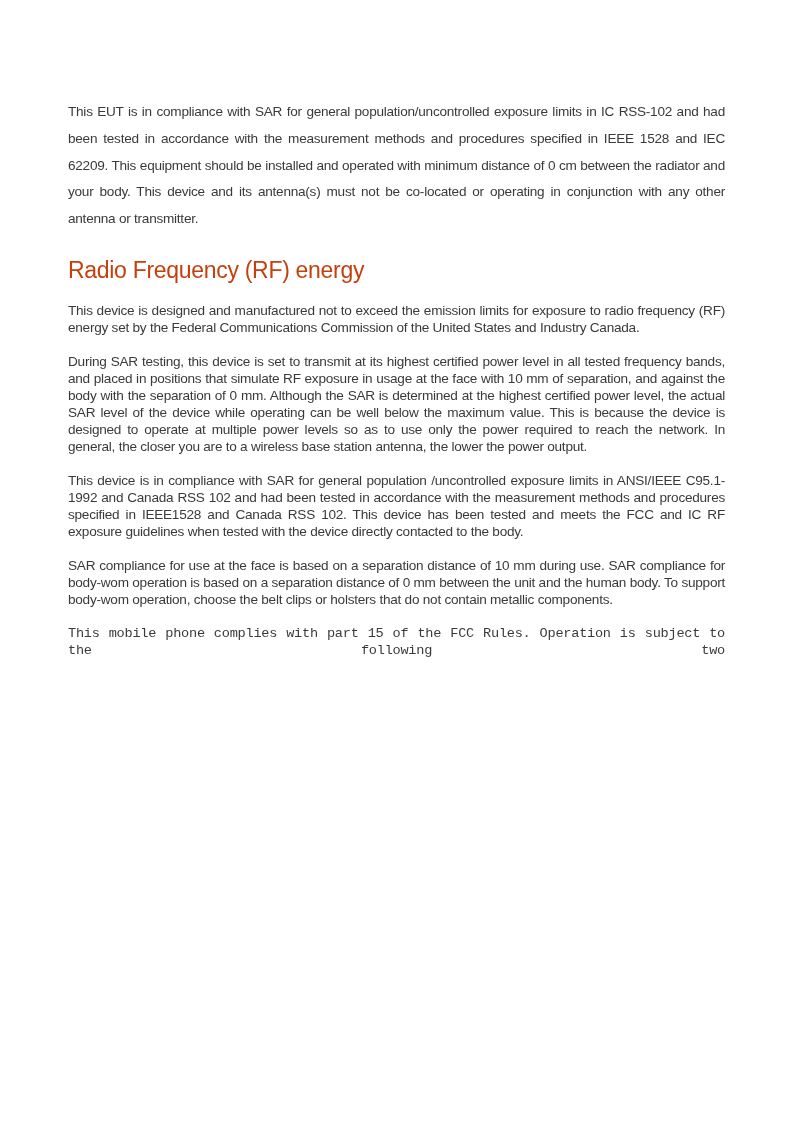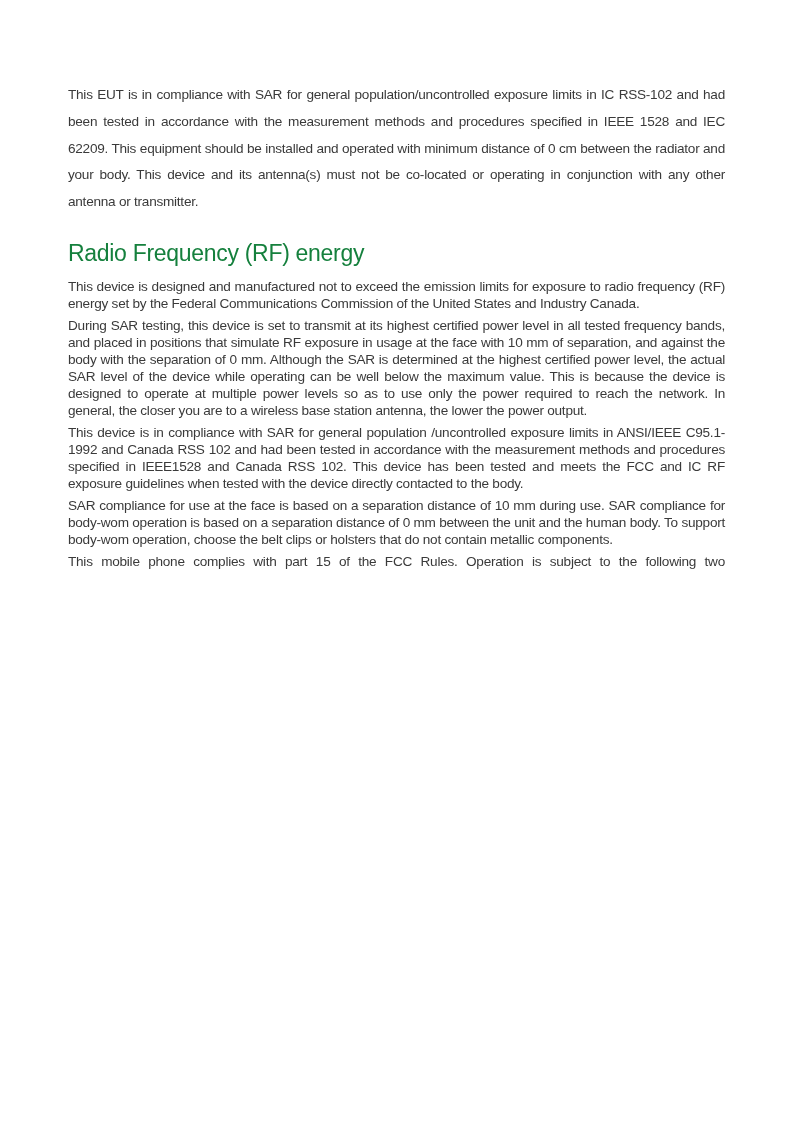--- a/index.html
+++ b/index.html
@@ -5,40 +5,40 @@
   html, body { margin: 0; padding: 0; background: #ffffff; }
   body { width: 793px; height: 1122px; position: relative; overflow: hidden; }
   .page {
     position: absolute; left: 68px; top: 82px; width: 657px;
     font-family: "Liberation Sans", sans-serif;
     color: #3a3a3a;
     font-size: 13.6px;
     line-height: 26.8px;
     letter-spacing: -0.25px;
   }
-  .p { margin: 0 0 5px 0; text-align: justify; }
+  .p { margin: 17px 0 5px 0; text-align: justify; }
   .p1 { margin-bottom: 0; }
   h2 {
     font-family: "Liberation Sans", sans-serif;
     font-weight: normal;
-    color: #15803d;
+    color: #c2410c;
     font-size: 23px;
     letter-spacing: -0.3px;
     margin: 0; line-height: 30px;
   }
   .h-rf { margin-top: 22px; margin-bottom: 10px; }
   .h-fcc { margin-top: 25px; margin-bottom: 11px; }
   .tight { line-height: 17px; }
 </style>
 </head>
 <body>
 
 <div class="page">
   <p class="p p1">This EUT is in compliance with SAR for general population/uncontrolled exposure limits in IC RSS-102 and had been tested in accordance with the measurement methods and procedures specified in IEEE 1528 and IEC 62209. This equipment should be installed and operated with minimum distance of 0 cm between the radiator and your body. This device and its antenna(s) must not be co-located or operating in conjunction with any other antenna or transmitter.</p>
 
   <h2 class="h-rf">Radio Frequency (RF) energy</h2>
   <p class="p tight">This device is designed and manufactured not to exceed the emission limits for exposure to radio frequency (RF) energy set by the Federal Communications Commission of the United States and Industry Canada.</p>
   <p class="p tight">During SAR testing, this device is set to transmit at its highest certified power level in all tested frequency bands, and placed in positions that simulate RF exposure in usage at the face with 10 mm of separation, and against the body with the separation of 0 mm. Although the SAR is determined at the highest certified power level, the actual SAR level of the device while operating can be well below the maximum value. This is because the device is designed to operate at multiple power levels so as to use only the power required to reach the network. In general, the closer you are to a wireless base station antenna, the lower the power output.</p>
   <p class="p tight">This device is in compliance with SAR for general population /uncontrolled exposure limits in ANSI/IEEE C95.1-1992 and Canada RSS 102 and had been tested in accordance with the measurement methods and procedures specified in IEEE1528 and Canada RSS 102. This device has been tested and meets the FCC and IC RF exposure guidelines when tested with the device directly contacted to the body.</p>
   <p class="p tight">SAR compliance for use at the face is based on a separation distance of 10 mm during use. SAR compliance for body-wom operation is based on a separation distance of 0 mm between the unit and the human body. To support body-wom operation, choose the belt clips or holsters that do not contain metallic components.</p>
 
-  <p class="p tight" style="text-align-last: justify;">This mobile phone complies with part 15 of the FCC Rules. Operation is subject to the following two</p>
+  <p class="p tight" style="text-align-last: justify; font-family: Liberation Mono, monospace;">This mobile phone complies with part 15 of the FCC Rules. Operation is subject to the following two</p>
 </div>
 
 </body></html>

